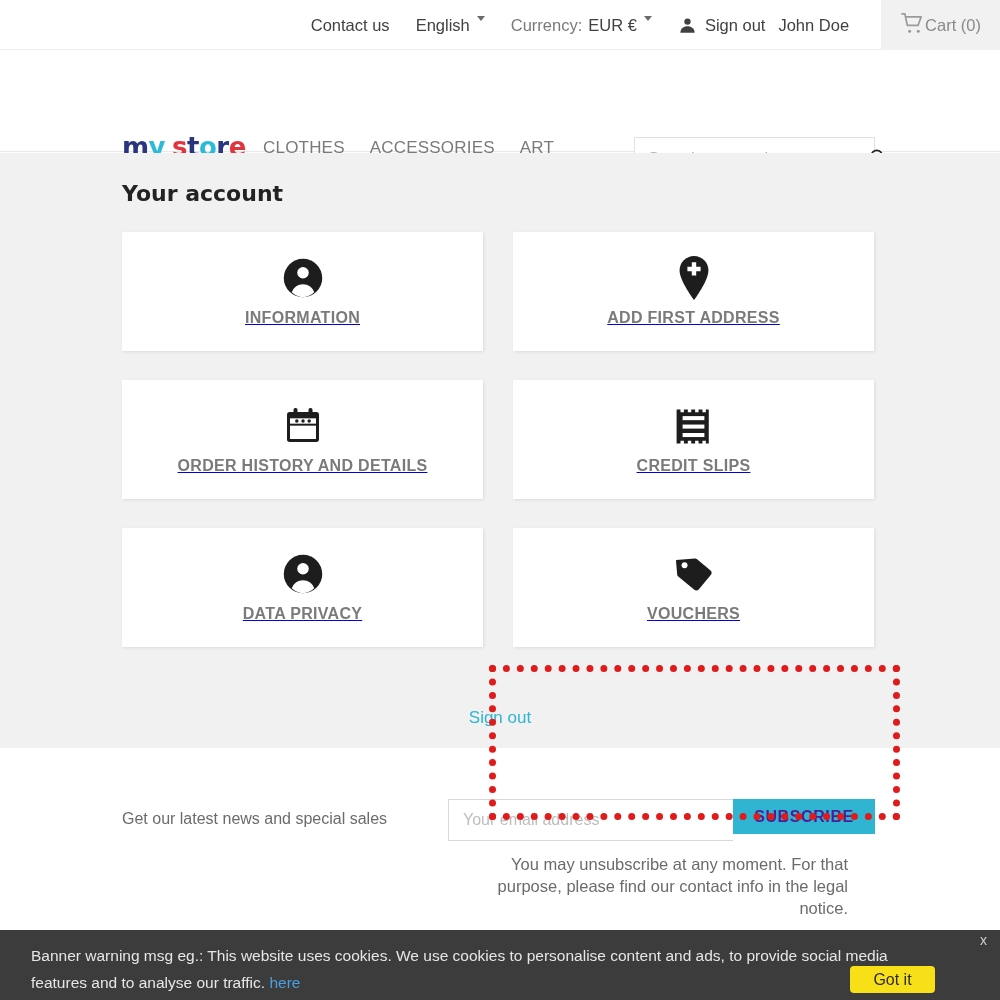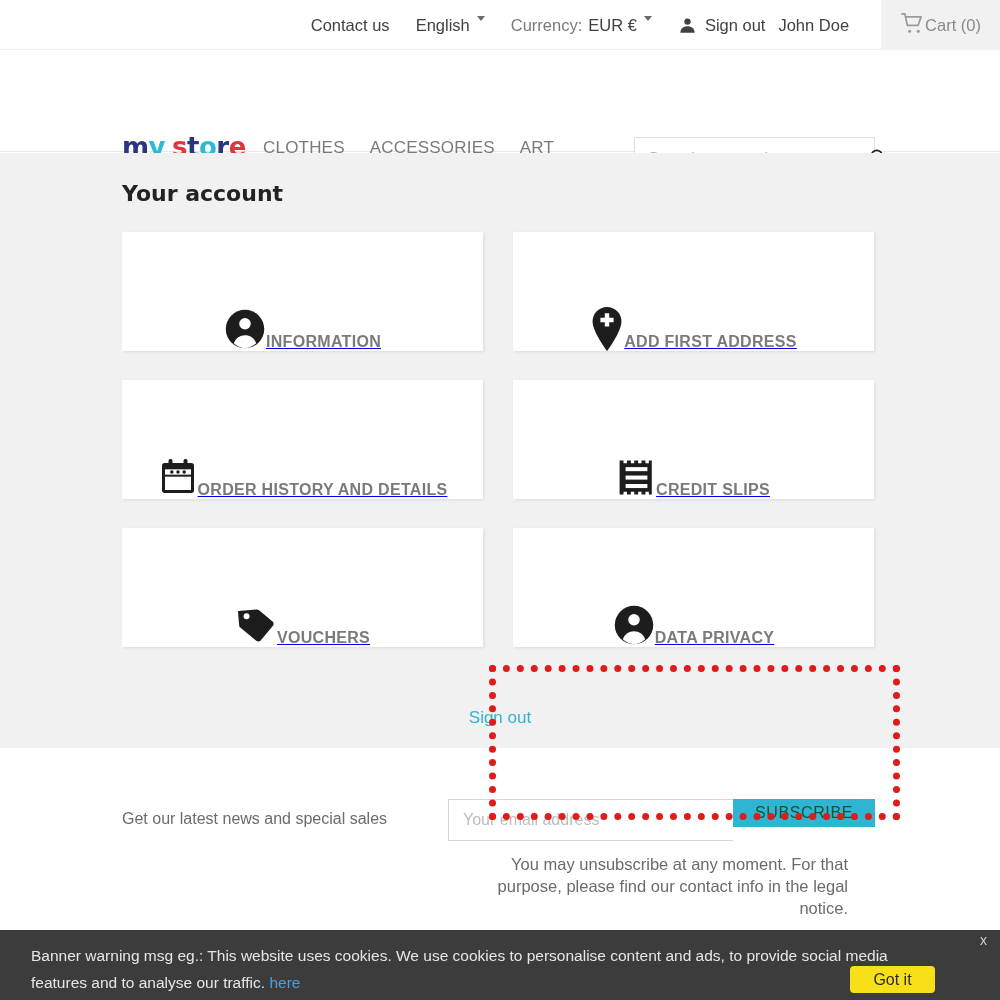--- a/index.html
+++ b/index.html
@@ -87,22 +87,22 @@
     font-size: 22px; font-weight: bold; color: #232323;
     font-family: "DejaVu Sans", sans-serif;
   }
   .cards {
     position: absolute; left: 122px; top: 79px; width: 753px;
   }
   .card-row { display: flex; gap: 30px; margin-bottom: 29px; }
   .acct-card {
     width: 361px; height: 119px; background: #ffffff;
     box-shadow: 1px 1px 3px rgba(0,0,0,0.09);
-    display: flex; flex-direction: row;
-    align-items: flex-end; justify-content: center;
+    display: flex; flex-direction: column;
+    align-items: center; justify-content: center;
     cursor: pointer; position: relative;
   }
   .acct-icon { height: 44px; display: flex; align-items: center; justify-content: center; }
   .acct-label {
     margin-top: 9px; font-size: 16px; font-weight: bold; color: #7a7a7a;
     letter-spacing: 0.3px;
   }
   .highlight-box {
     position: absolute; left: 489px; top: 512px; width: 411px; height: 155px;
     border: 7px dotted #e01b1b; pointer-events: none; z-index: 5;
@@ -124,22 +124,22 @@
   .nl-form {
     position: absolute; left: 448px; top: 51px; display: flex;
   }
   .nl-input {
     width: 285px; height: 42px; border: 1px solid #d8d8d8; border-right: 0;
     padding: 0 14px; font-size: 16px; color: #414141; outline: none;
     font-family: "Liberation Sans", sans-serif;
   }
   .nl-input::placeholder { color: #bdbdbd; }
   .nl-btn {
-    width: 142px; height: 28px; border: 0; background: #2fb5d2;
-    color: #14532d; font-size: 16px; font-weight: normal;
+    width: 142px; height: 35px; border: 0; background: #2fb5d2;
+    color: #4c1d95; font-size: 16px; font-weight: bold;
     letter-spacing: 0.6px; cursor: pointer;
     font-family: "Liberation Sans", sans-serif;
   }
   .nl-note {
     position: absolute; left: 448px; top: 105px; width: 400px;
     font-size: 16.5px; color: #6b6b6b; line-height: 22px; text-align: right;
   }
 
   
   .cookie {
@@ -275,35 +275,35 @@
           </svg>
         </span>
         <span class="acct-label">CREDIT SLIPS</span>
       </a>
     </div>
 
     <div class="card-row">
       <a class="acct-card" href="#">
         <span class="acct-icon">
           <svg width="42" height="42" viewBox="0 0 24 24" fill="#1d1d1d">
-            <path d="M2.6 3.2h10.6c.5 0 .9.2 1.3.5l7.1 7.1c.7.7.7 1.8 0 2.5l-7.7 7.7c-.7.7-1.8.7-2.5 0L2.9 12.7a1.9 1.9 0 0 1-.5-1.3V3.9c0-.4.2-.7.2-.7z" transform="rotate(-5 12 12)"></path>
-            <circle cx="6.6" cy="7" r="1.7" fill="#fff"></circle>
-          </svg>
-        </span>
-        <span class="acct-label">VOUCHERS</span>
-      </a>
-      <a class="acct-card" href="#">
-        <span class="acct-icon">
-          <svg width="42" height="42" viewBox="0 0 24 24" fill="#1d1d1d">
             <circle cx="12" cy="12" r="11"></circle>
             <circle cx="12" cy="9" r="3.3" fill="#fff"></circle>
             <path d="M5.6 20.2c1.1-3 3.5-4.6 6.4-4.6s5.3 1.6 6.4 4.6A11 11 0 0 1 12 23a11 11 0 0 1-6.4-2.8z" fill="#fff"></path>
           </svg>
         </span>
         <span class="acct-label">DATA PRIVACY</span>
+      </a>
+      <a class="acct-card" href="#">
+        <span class="acct-icon">
+          <svg width="42" height="42" viewBox="0 0 24 24" fill="#1d1d1d">
+            <path d="M2.6 3.2h10.6c.5 0 .9.2 1.3.5l7.1 7.1c.7.7.7 1.8 0 2.5l-7.7 7.7c-.7.7-1.8.7-2.5 0L2.9 12.7a1.9 1.9 0 0 1-.5-1.3V3.9c0-.4.2-.7.2-.7z" transform="rotate(-5 12 12)"></path>
+            <circle cx="6.6" cy="7" r="1.7" fill="#fff"></circle>
+          </svg>
+        </span>
+        <span class="acct-label">VOUCHERS</span>
       </a>
     </div>
   </div>
 
   <div class="highlight-box" style="border-color: rgb(224, 27, 27);"></div>
 
   <a class="signout-link" href="#">Sign out</a>
 </div>
 
 <div class="footer">

